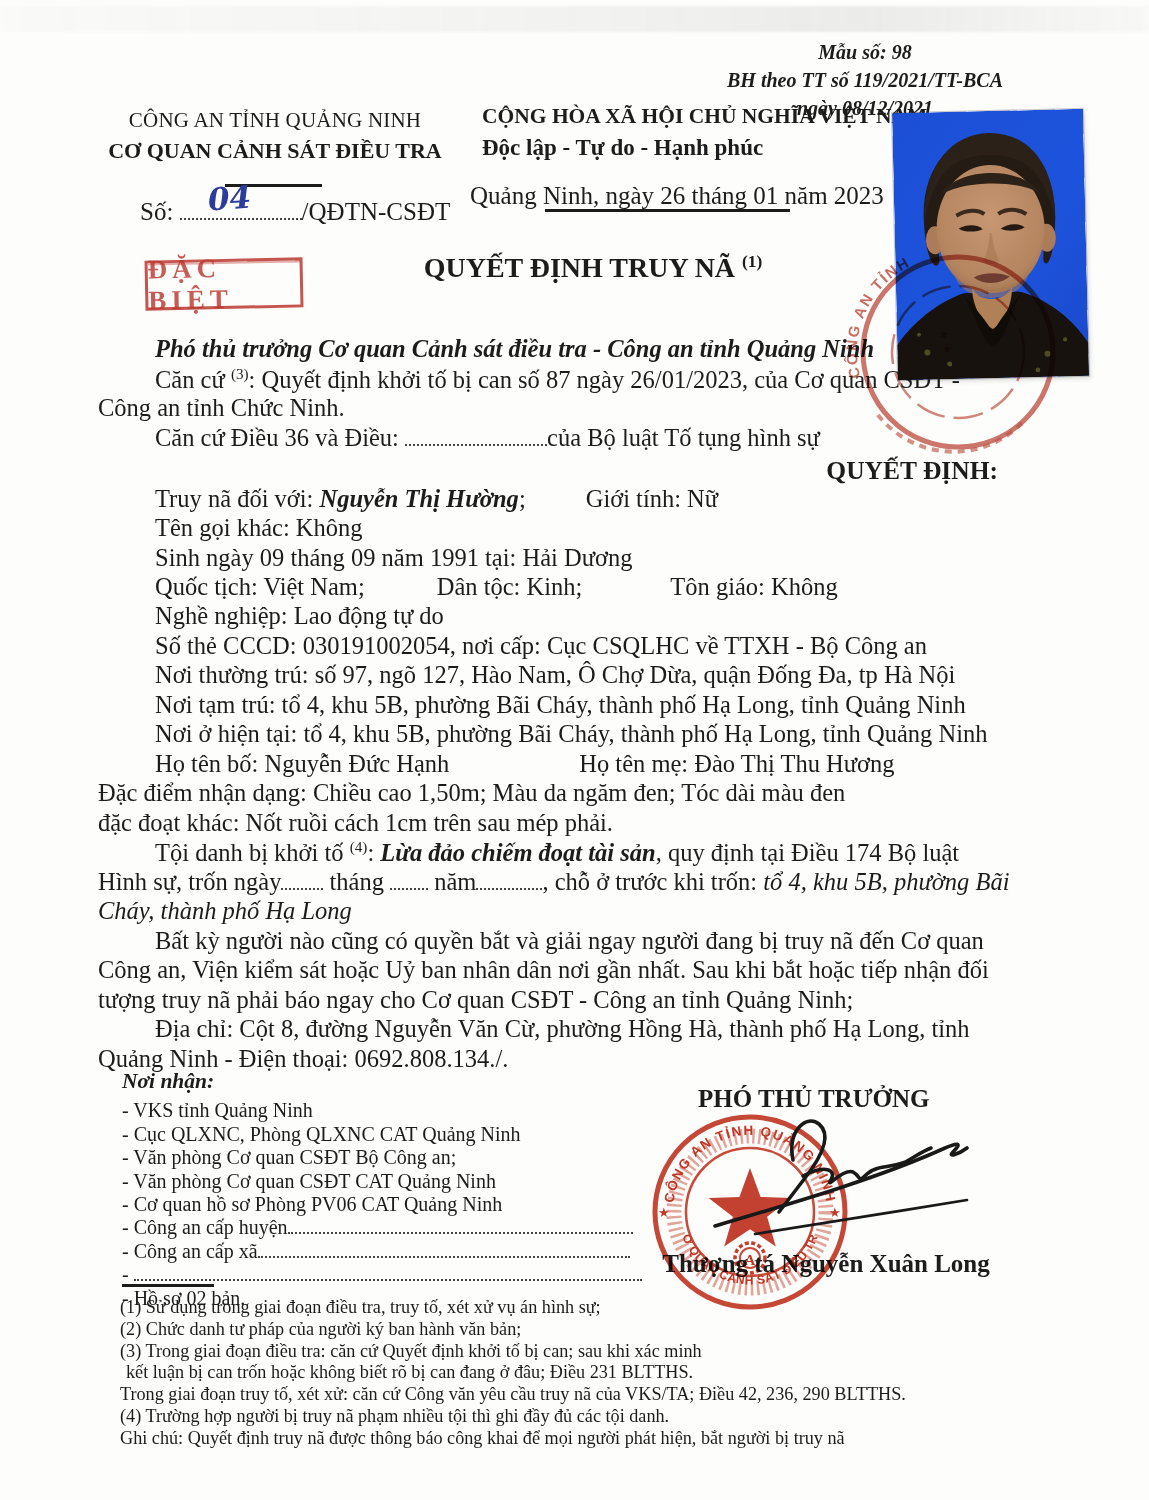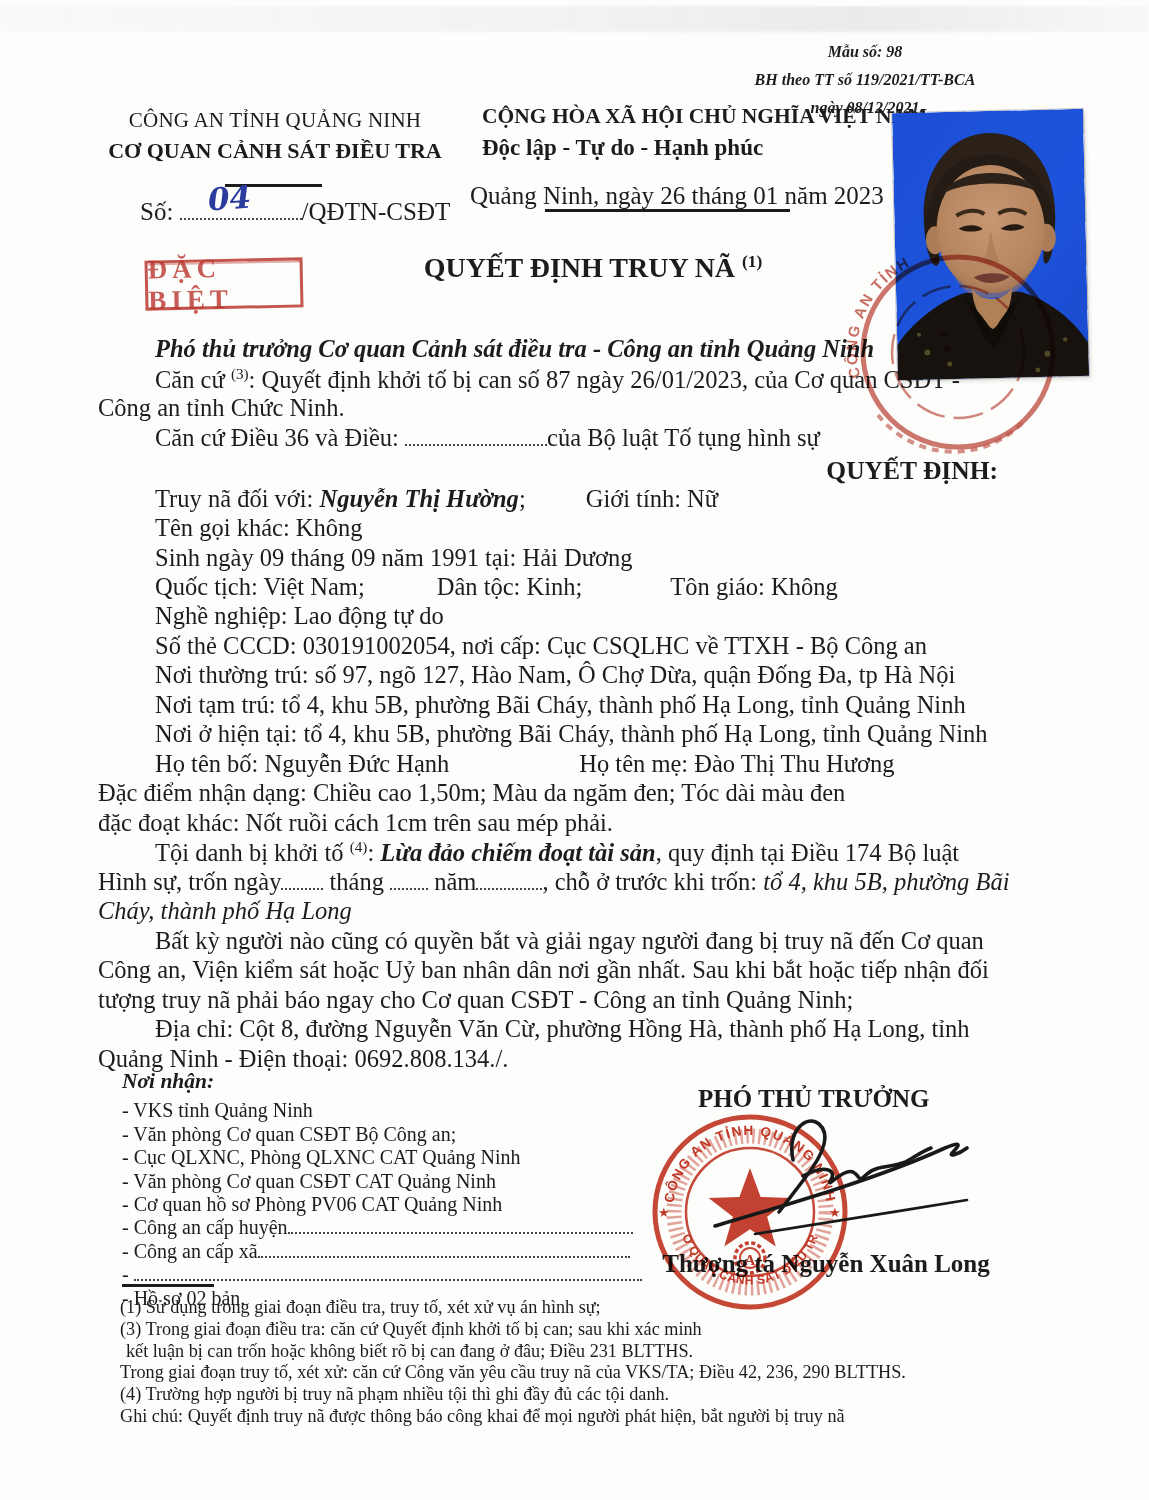--- a/index.html
+++ b/index.html
@@ -8,21 +8,21 @@
     background:#fdfdfb;color:#1c1c1c;
     font-family:"Liberation Serif","DejaVu Serif",serif;
   }
   .abs{position:absolute;}
   
   .scanband{left:0;top:6px;width:1149px;height:26px;
     background:linear-gradient(90deg,rgba(0,0,0,0.01),rgba(90,90,90,0.07) 55%,rgba(80,80,80,0.10) 75%,rgba(0,0,0,0.02));
     filter:blur(1px);}
   
   .formmeta{left:700px;top:38px;width:330px;text-align:center;
-    font-style:italic;font-weight:bold;font-size:16px;line-height:28px;}
+    font-style:italic;font-weight:bold;font-size:20px;line-height:28px;}
   
   .agency{left:90px;top:108px;width:370px;text-align:center;}
   .agency .l1{font-size:21px;letter-spacing:.2px;}
   .agency .l2{font-size:22px;font-weight:bold;margin-top:5px;}
   .agency-rule{left:225px;top:184px;width:97px;height:3px;background:#1b1b1b;}
   .motto{left:482px;top:104px;width:620px;}
   .motto .l1{font-size:21.5px;font-weight:bold;white-space:nowrap;}
   .motto .l2{font-size:23px;font-weight:bold;width:330px;margin-top:6px;}
   .motto-rule{left:545px;top:209px;width:245px;height:3px;background:#1b1b1b;}
   
@@ -148,22 +148,22 @@
 
 <div class="bl ind" style="top:927px">Bất kỳ người nào cũng có quyền bắt và giải ngay người đang bị truy nã đến Cơ quan</div>
 <div class="bl" style="top:956px">Công an, Viện kiểm sát hoặc Uỷ ban nhân dân nơi gần nhất. Sau khi bắt hoặc tiếp nhận đối</div>
 <div class="bl" style="top:986px">tượng truy nã phải báo ngay cho Cơ quan CSĐT - Công an tỉnh Quảng Ninh;</div>
 <div class="bl ind" style="top:1015px">Địa chỉ: Cột 8, đường Nguyễn Văn Cừ, phường Hồng Hà, thành phố Hạ Long, tỉnh</div>
 <div class="bl" style="top:1045px">Quảng Ninh - Điện thoại: 0692.808.134./.</div>
 
 <div class="abs noinhan">
   <div class="hd">Nơi nhận:</div>
   <div class="nnrow">- VKS tỉnh Quảng Ninh</div>
+  <div class="nnrow">- Cục QLXNC, Phòng QLXNC CAT Quảng Ninh</div>
   <div class="nnrow">- Văn phòng Cơ quan CSĐT Bộ Công an;</div>
-  <div class="nnrow">- Cục QLXNC, Phòng QLXNC CAT Quảng Ninh</div>
   <div class="nnrow">- Văn phòng Cơ quan CSĐT CAT Quảng Ninh</div>
   <div class="nnrow">- Cơ quan hồ sơ Phòng PV06 CAT Quảng Ninh</div>
   <div class="nnrow"><span>- Công an cấp huyện</span><span class="dotfill fillA"></span></div>
   <div class="nnrow"><span>- Công an cấp xã</span><span class="dotfill fillB"></span></div>
   <div class="nnrow"><span>-</span> <span class="dotfill fillC"></span></div>
   <div class="nnrow">- Hồ sơ 02 bản.</div>
 </div>
 
 <div class="abs sigtitle">PHÓ THỦ TRƯỞNG</div>
 
@@ -200,20 +200,21 @@
     <path d="M 20,118 C 80,100 180,72 250,40 C 262,35 268,34 258,44 C 252,50 264,46 272,40"></path>
     <path d="M 60,126 C 120,116 200,104 272,92" stroke-width="2.6"></path>
   </g>
 </svg>
 
 <div class="abs signame">Thượng tá Nguyễn Xuân Long</div>
 
 <div class="abs fnrule"></div>
 <div class="abs footnotes">
   <div>(1) Sử dụng trong giai đoạn điều tra, truy tố, xét xử vụ án hình sự;</div>
+  <div>(2) Chức danh tư pháp của người ký ban hành văn bản;</div>
   <div>(3) Trong giai đoạn điều tra: căn cứ Quyết định khởi tố bị can; sau khi xác minh</div>
   <div style="padding-left:6px">kết luận bị can trốn hoặc không biết rõ bị can đang ở đâu; Điều 231 BLTTHS.</div>
   <div>Trong giai đoạn truy tố, xét xử: căn cứ Công văn yêu cầu truy nã của VKS/TA; Điều 42, 236, 290 BLTTHS.</div>
   <div>(4) Trường hợp người bị truy nã phạm nhiều tội thì ghi đầy đủ các tội danh.</div>
   <div>Ghi chú: Quyết định truy nã được thông báo công khai để mọi người phát hiện, bắt người bị truy nã</div>
 </div>
 
 <div class="abs photo">
   <svg width="191" height="267" viewBox="0 0 191 267">
     <defs>

